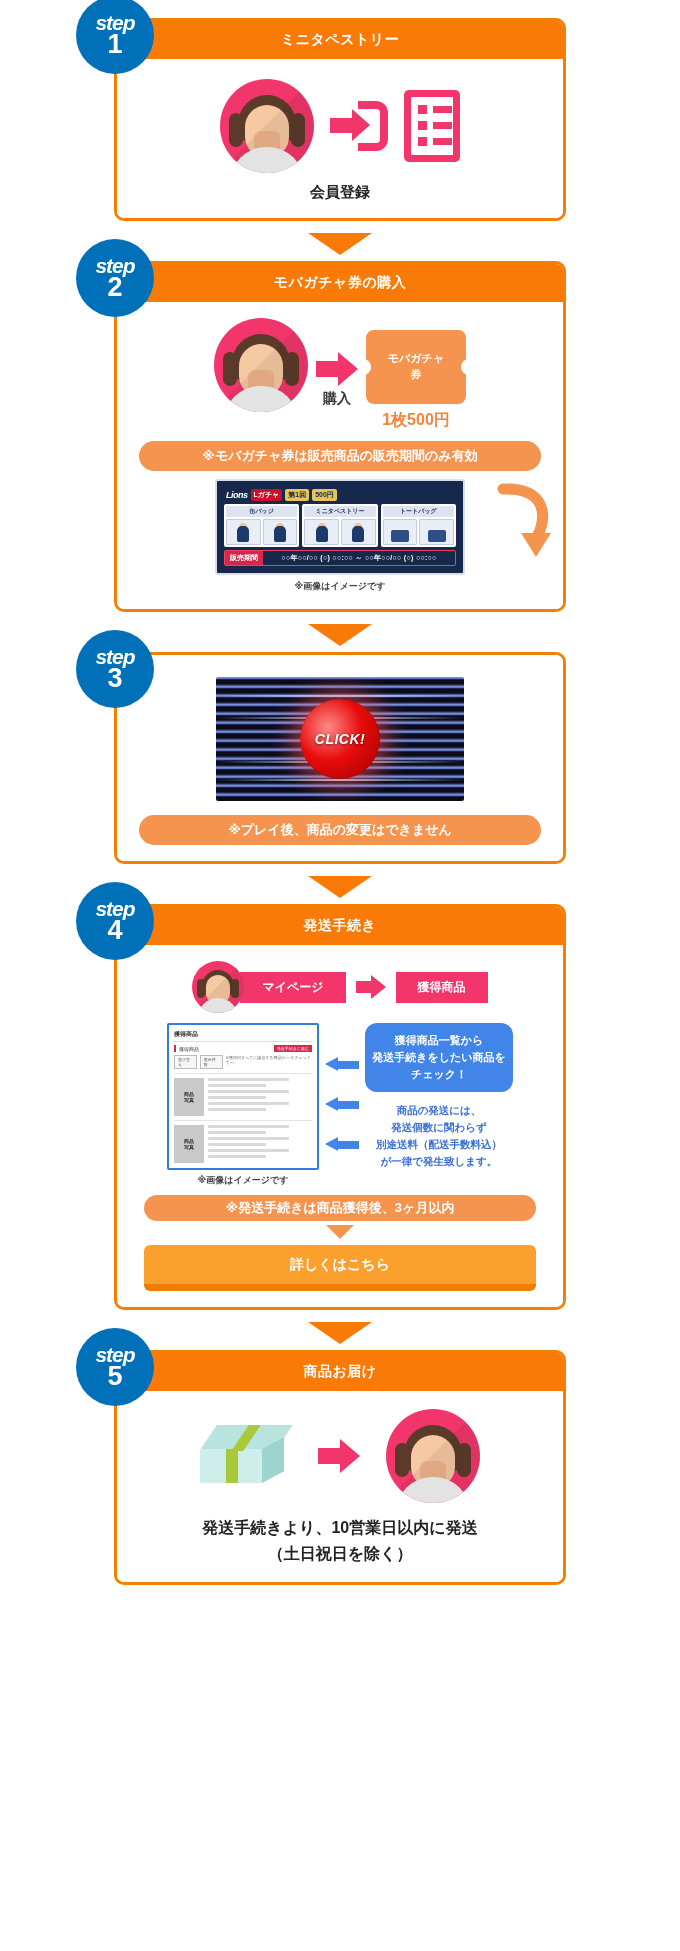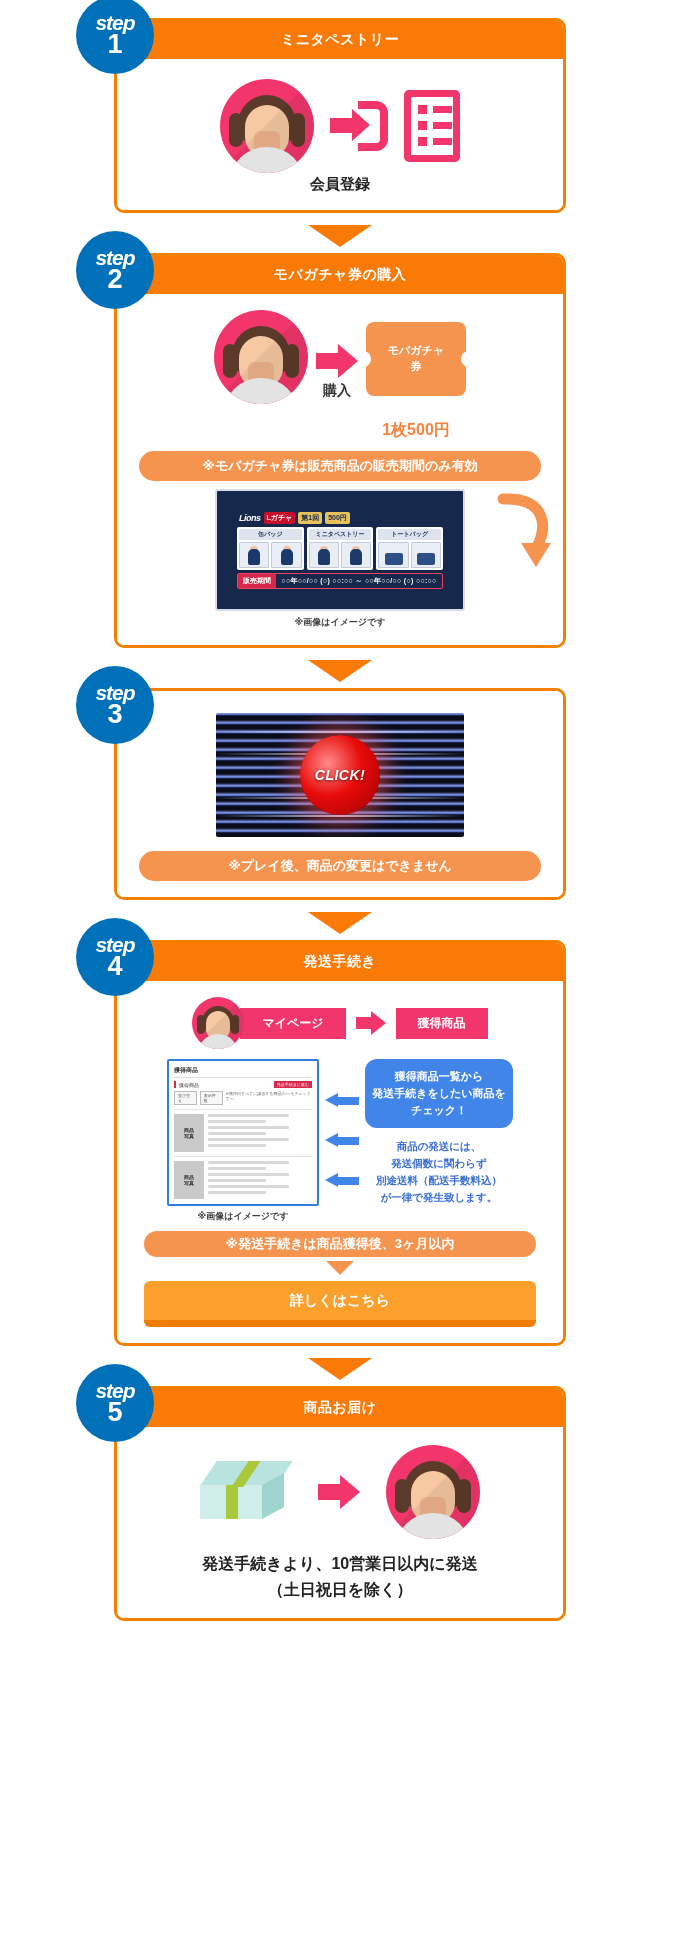--- a/index.html
+++ b/index.html
@@ -97,42 +97,42 @@
 
   
   .s1-row { display:flex; align-items:center; justify-content:center; gap:16px; margin-top: 8px;}
   .enter-icon { width:58px;height:50px;position:relative;flex:0 0 auto;}
   .enter-icon .bracket { position:absolute;right:0;top:0;width:30px;height:50px;border:8px solid #f2366b;border-left:none;border-radius:0 12px 12px 0;}
   .enter-icon .ar-shaft { position:absolute;left:0;top:17px;width:26px;height:15px;background:#f2366b;}
   .enter-icon .ar-head { position:absolute;left:22px;top:8px;width:0;height:0;border-top:16px solid transparent;border-bottom:16px solid transparent;border-left:18px solid #f2366b;}
   .form-icon { width:56px;height:72px;border:7px solid #f2366b;border-radius:5px;position:relative;flex:0 0 auto;}
   .form-icon .ln { position:absolute; height:7px; background:#f2366b; }
   .form-icon .bx { position:absolute; width:9px;height:9px; background:#f2366b; }
-  .s1-caption { text-align:center; font-size:15px; font-weight:bold; color:#222; margin-top:2px;}
+  .s1-caption { text-align:center; font-size:15px; font-weight:bold; color:#222; margin-top:10px;}
 
   
   .s2-row { display:flex; align-items:flex-start; justify-content:center; gap:8px; margin-top:4px;}
   .s2-col { display:flex; flex-direction:column; align-items:center; }
   .s2-label { font-size:14px; font-weight:bold; color:#333; margin-top:4px;}
   .ticket {
     width: 100px; height: 74px; background:#f5944f; border-radius:8px;
     display:flex; align-items:center; justify-content:center; position:relative;
     color:#fff; font-size:11px; font-weight:bold; text-align:center; line-height:1.45;
   }
   .ticket .notch { position:absolute; width:9px;height:16px;background:#fff;top:50%;transform:translateY(-50%);}
   .ticket .notch.l { left:-4px; border-radius:0 9px 9px 0;}
   .ticket .notch.r { right:-4px; border-radius:9px 0 0 9px;}
-  .ticket-price { color:#f5843c; font-size:16px; font-weight:bold; margin-top:24px;}
+  .ticket-price { color:#f5843c; font-size:16px; font-weight:bold; margin-top:6px;}
   .pill {
     background:#f5944f; color:#fff; border-radius:16px; text-align:center;
     font-size:13px; font-weight:bold; padding:6px 10px; margin:10px auto 0; width:96%;
   }
   .promo-wrap { position:relative; margin-top:8px; display:flex; justify-content:center;}
   .promo {
-    width: 250px; background:#16294d; border:2px solid #d8dde8; border-radius:3px; padding:20px;
+    width: 250px; background:#16294d; border:2px solid #d8dde8; border-radius:3px; padding:7px;
   }
   .promo-top { display:flex; align-items:center; gap:3px; padding:1px 2px 3px;}
   .promo-logo { color:#fff; font-size:9px; font-weight:bold; font-style:italic; letter-spacing:-.5px;}
   .promo-tag { background:#c8102e; color:#fff; font-size:7px; font-weight:bold; padding:1px 3px; border-radius:2px;}
   .promo-tag.gold { background:#e8c35a; color:#16294d;}
   .promo-cards { display:flex; gap:3px;}
   .pcard { flex:1; background:#fff; border-radius:2px; padding:2px; }
   .pcard-h { font-size:6px; font-weight:bold; color:#16294d; text-align:center; background:#dde4f0; border-radius:1px; padding:1px 0;}
   .pcard-b { display:flex; gap:2px; margin-top:2px;}
   .pcard-i { flex:1; height:26px; background:#e9edf5; border:1px solid #c2cbdd; border-radius:1px; position:relative;}

